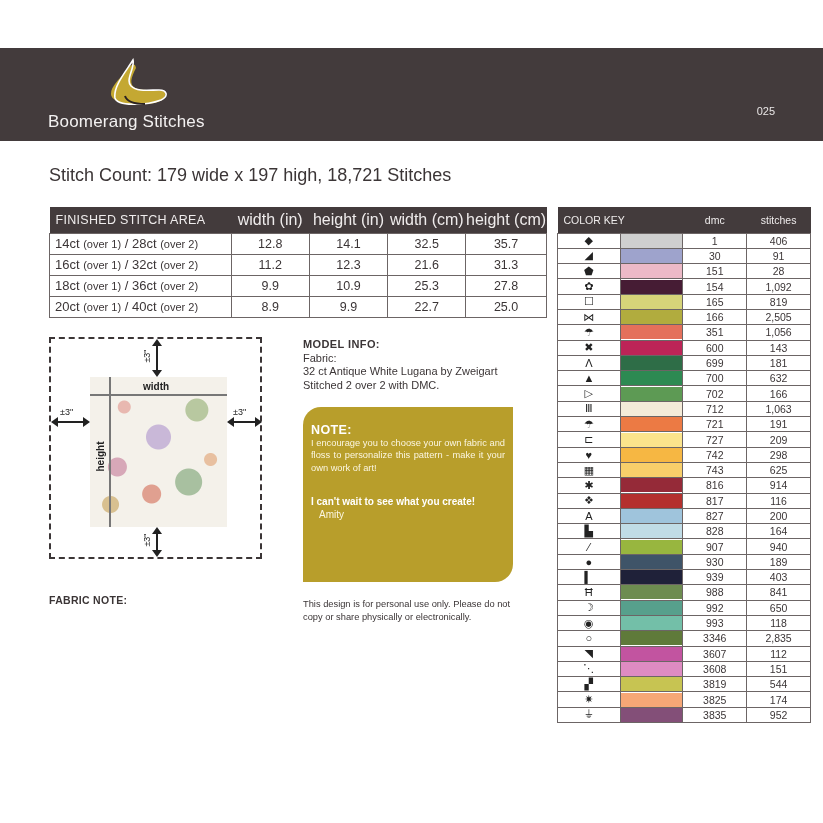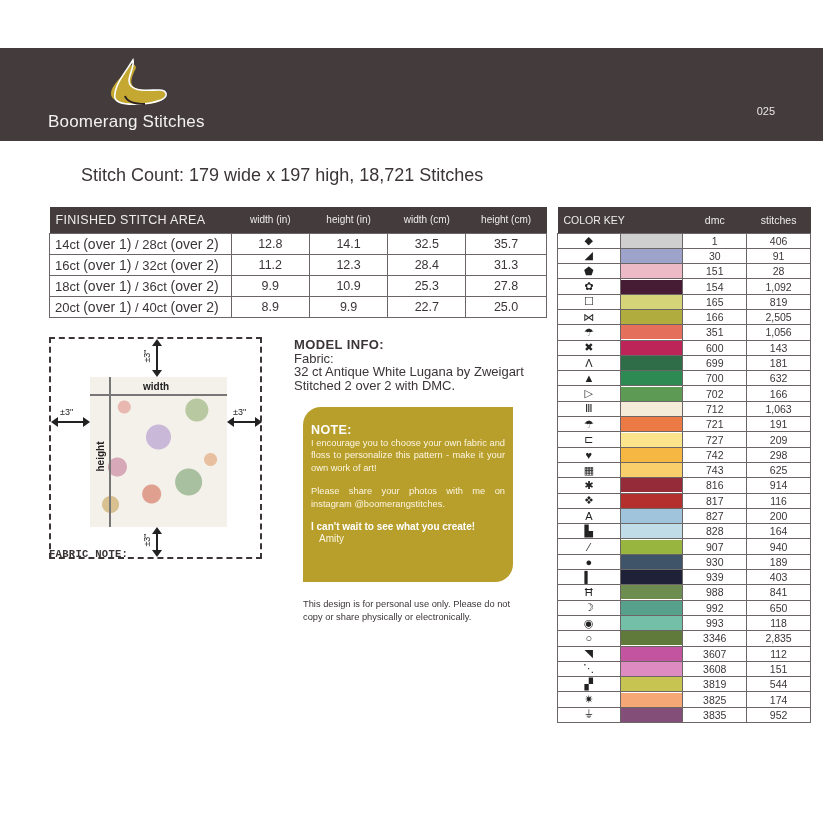--- a/index.html
+++ b/index.html
@@ -6,28 +6,28 @@
   html, body { width: 823px; height: 823px; background: #ffffff; overflow: hidden; }
   body { position: relative; font-family: "Liberation Sans", "DejaVu Sans", sans-serif; color: #3b3536; }
 
   .header { position: absolute; left: 0; top: 48px; width: 823px; height: 93px; background: #433b3c; }
   .logo-mark { position: absolute; left: 105px; top: 10px; width: 66px; height: 52px; }
   .brand { position: absolute; left: 48px; top: 64px; color: #f3f1f1; font-size: 17px; letter-spacing: 0.2px; }
   .title { position: absolute; right: 48px; top: 17px; color: #f6f4f4; font-size: 29px; letter-spacing: 0.6px; font-weight: normal; }
   .code { position: absolute; right: 48px; top: 57px; color: #e9e6e6; font-size: 11px; }
 
   .stitch-count { position: absolute; left: 49px; top: 165px; font-size: 18px; color: #3b3536; }
-  .stitch-count .lbl { font-weight: normal; margin-left: 32px; }
+  .stitch-count .lbl { font-weight: normal; }
 
   table.size { position: absolute; left: 49px; top: 207px; width: 498px; border-collapse: collapse; font-size: 12px; }
-  table.size th { background: #433b3c; color: #efecec; font-weight: normal; height: 26px; font-size: 10px; }
+  table.size th { background: #433b3c; color: #efecec; font-weight: normal; height: 26px; font-size: 16px; }
   table.size th.first { text-align: left; padding-left: 6px; font-size: 12.5px; letter-spacing: 0.3px; }
   table.size td { border: 1.5px solid #6c6565; height: 21px; text-align: center; font-size: 12.5px; color: #3b3536; }
   table.size td.first { text-align: left; padding-left: 5px; font-size: 13px; white-space: nowrap; }
-  table.size td.first .sm { font-size: 14px; }
+  table.size td.first .sm { font-size: 11px; }
 
   .diagram { position: absolute; left: 49px; top: 337px; width: 213px; height: 222px; border: 2px dashed #3b3536; }
   .preview { position: absolute; left: 39px; top: 38px; width: 137px; height: 150px;
              background:
                radial-gradient(circle at 25% 20%, #e8b8b0 0 6px, transparent 7px),
                radial-gradient(circle at 50% 40%, #c9b8d8 0 12px, transparent 13px),
                radial-gradient(circle at 78% 22%, #b8c8a0 0 11px, transparent 12px),
                radial-gradient(circle at 20% 60%, #d7a8b8 0 9px, transparent 10px),
                radial-gradient(circle at 72% 70%, #a8c0a0 0 13px, transparent 14px),
                radial-gradient(circle at 45% 78%, #e0a090 0 9px, transparent 10px),
@@ -36,24 +36,24 @@
                #f4f1ea; }
   .arrow-v { position: absolute; width: 2px; background: #222; }
   .arrow-h { position: absolute; height: 2px; background: #222; }
   .tri { position: absolute; width: 0; height: 0; }
   .dim-lbl { position: absolute; font-size: 9px; color: #222; }
   .dim-rot { transform: rotate(-90deg); transform-origin: center; }
   .measure-line-h { position: absolute; height: 2px; background: #777; }
   .measure-line-v { position: absolute; width: 2px; background: #777; }
   .w-lbl { position: absolute; font-size: 10px; color: #222; font-weight: bold; }
 
-  .fabric-note { position: absolute; left: 49px; top: 548px; width: 213px; font-size: 9.5px; line-height: 13.3px; text-align: justify; color: #3b3536; font-family: Liberation Mono, monospace; }
+  .fabric-note { position: absolute; left: 49px; top: 594px; width: 213px; font-size: 9.5px; line-height: 13.3px; text-align: justify; color: #3b3536; }
   .fabric-note .h { font-weight: bold; font-size: 10.5px; display: block; letter-spacing: 0.3px; }
 
-  .model-info { position: absolute; left: 294px; top: 338px; width: 230px; font-size: 13px; line-height: 13.5px; color: #3b3536; }
+  .model-info { position: absolute; left: 303px; top: 338px; width: 230px; font-size: 11px; line-height: 13.5px; color: #3b3536; }
   .model-info .h { font-weight: bold; letter-spacing: 0.4px; }
 
   .note-box { position: absolute; left: 303px; top: 407px; width: 210px; height: 175px; background: #b89e2b;
               border-top-left-radius: 18px; border-bottom-right-radius: 18px; padding: 16px 8px 0 8px; color: #fbf6e0; }
   .note-box .h { font-weight: bold; font-size: 12.5px; letter-spacing: 0.4px; color: #ffffff; }
   .note-box p { font-size: 9.3px; line-height: 12.4px; text-align: justify; }
   .note-box .gap { height: 11px; }
   .note-box .bold { font-weight: bold; font-size: 10px; color: #ffffff; }
   .note-box .sig { padding-left: 8px; font-size: 10px; }
 
@@ -102,21 +102,21 @@
         <td class="first"><span>14ct</span> <span class="sm">(over 1)</span> <span>/</span> <span>28ct</span> <span class="sm">(over 2)</span></td>
         <td>12.8</td>
         <td>14.1</td>
         <td>32.5</td>
         <td>35.7</td>
       </tr>
       <tr>
         <td class="first"><span>16ct</span> <span class="sm">(over 1)</span> <span>/</span> <span>32ct</span> <span class="sm">(over 2)</span></td>
         <td>11.2</td>
         <td>12.3</td>
-        <td>28.4</td>
+        <td>21.6</td>
         <td>31.3</td>
       </tr>
       <tr>
         <td class="first"><span>18ct</span> <span class="sm">(over 1)</span> <span>/</span> <span>36ct</span> <span class="sm">(over 2)</span></td>
         <td>9.9</td>
         <td>10.9</td>
         <td>25.3</td>
         <td>27.8</td>
       </tr>
       <tr>
@@ -166,21 +166,20 @@
   <div class="h">MODEL INFO:</div>
   <div>Fabric:</div>
   <div>32 ct Antique White Lugana by Zweigart</div>
   <div>Stitched 2 over 2 with DMC.</div>
 </div>
 
 <div class="note-box">
   <div class="h">NOTE:</div>
   <p>I encourage you to choose your own fabric and floss to personalize this pattern - make it your own work of art!</p>
   <div class="gap"></div>
-  <p>Please share your photos with me on instagram @boomerangstitches.</p>
   <div class="gap"></div>
   <p class="bold">I can't wait to see what you create!</p>
   <p class="sig">Amity</p>
 </div>
 
 <div class="disclaimer">This design is for personal use only. Please do not copy or share physically or electronically.</div>
 
 <table class="key">
   <thead>
     <tr>

